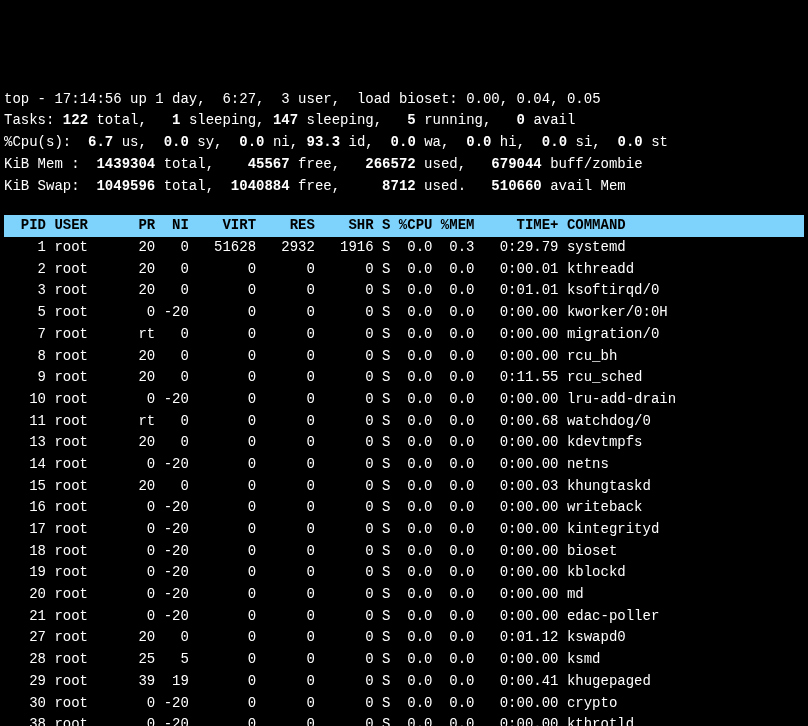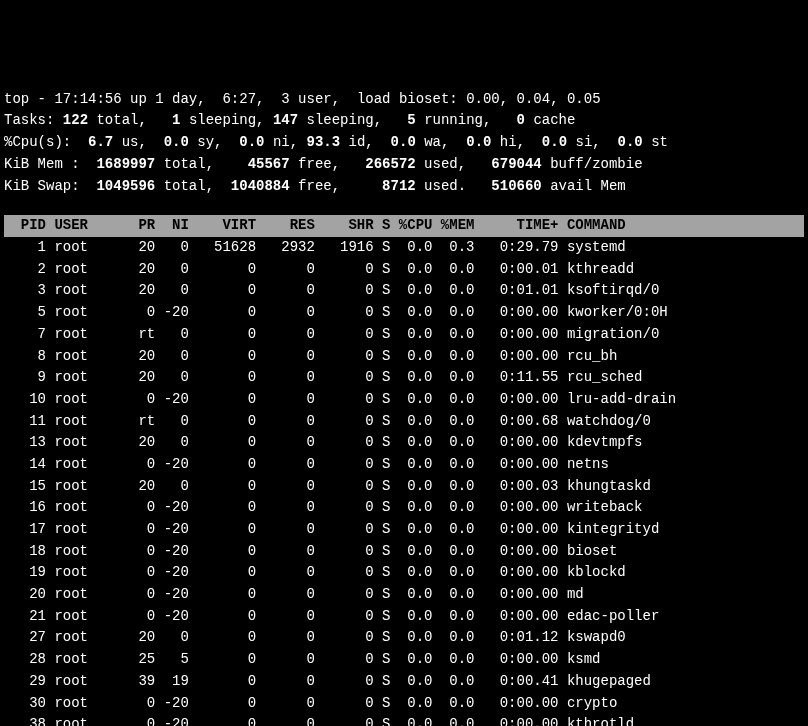--- a/index.html
+++ b/index.html
@@ -9,34 +9,34 @@
       font-family: "Courier New", monospace;
       font-size: 14px;
       line-height: 1.55;
       width: 808px;
       height: 726px;
       padding: 2px 4px;
       white-space: pre;
     }
     .bold { font-weight: bold; text-align: center; }
     .hdr-row {
-      background: #a3a3a3;
+      background: #7dd3fc;
       color: #000;
       font-weight: bold;
       display: inline-block;
       width: 100%;
     }
     .summary { margin-bottom: 1.3em; }
     .proc-line { display: block; }
   </style>
 </head>
 <body>
 
 
 
 <div class="summary"><span><span>top - </span><span>17:14:56</span><span> up 1 day,  6:27,</span><span>  3 user,</span><span>  load bioset: </span><span>0.00, 0.04, 0.05</span></span>
-<span><span>Tasks:</span><span class="bold"> 122 </span><span>total,</span><span class="bold">   1 </span><span>sleeping,</span><span class="bold"> 147 </span><span>sleeping,</span><span class="bold">   5 </span><span>running,</span><span class="bold">   0 </span><span>cache</span></span>
+<span><span>Tasks:</span><span class="bold"> 122 </span><span>total,</span><span class="bold">   1 </span><span>sleeping,</span><span class="bold"> 147 </span><span>sleeping,</span><span class="bold">   5 </span><span>running,</span><span class="bold">   0 </span><span>avail</span></span>
 <span><span>%Cpu(s):</span><span class="bold">  6.7 </span><span>us,</span><span class="bold">  0.0 </span><span>sy,</span><span class="bold">  0.0 </span><span>ni,</span><span class="bold"> 93.3 </span><span>id,</span><span class="bold">  0.0 </span><span>wa,</span><span class="bold">  0.0 </span><span>hi,</span><span class="bold">  0.0 </span><span>si,</span><span class="bold">  0.0 </span><span>st</span></span>
-<span><span>KiB Mem :</span><span class="bold">  1689997 </span><span>total,</span><span class="bold">    45567 </span><span>free,</span><span class="bold">   266572 </span><span>used,</span><span class="bold">   679044 </span><span>buff/zombie</span></span>
+<span><span>KiB Mem :</span><span class="bold">  1439304 </span><span>total,</span><span class="bold">    45567 </span><span>free,</span><span class="bold">   266572 </span><span>used,</span><span class="bold">   679044 </span><span>buff/zombie</span></span>
 <span><span>KiB Swap:</span><span class="bold">  1049596 </span><span>total,</span><span class="bold">  1040884 </span><span>free,</span><span class="bold">     8712 </span><span>used.</span><span class="bold">   510660 </span><span>avail Mem </span></span></div><span class="hdr-row">  PID USER      PR  NI    VIRT    RES    SHR S %CPU %MEM     TIME+ COMMAND           </span><div id="proc-list"><span class="proc-line">    1 root      20   0   51628   2932   1916 S  0.0  0.3   0:29.79 systemd</span><span class="proc-line">    2 root      20   0       0      0      0 S  0.0  0.0   0:00.01 kthreadd</span><span class="proc-line">    3 root      20   0       0      0      0 S  0.0  0.0   0:01.01 ksoftirqd/0</span><span class="proc-line">    5 root       0 -20       0      0      0 S  0.0  0.0   0:00.00 kworker/0:0H</span><span class="proc-line">    7 root      rt   0       0      0      0 S  0.0  0.0   0:00.00 migration/0</span><span class="proc-line">    8 root      20   0       0      0      0 S  0.0  0.0   0:00.00 rcu_bh</span><span class="proc-line">    9 root      20   0       0      0      0 S  0.0  0.0   0:11.55 rcu_sched</span><span class="proc-line">   10 root       0 -20       0      0      0 S  0.0  0.0   0:00.00 lru-add-drain</span><span class="proc-line">   11 root      rt   0       0      0      0 S  0.0  0.0   0:00.68 watchdog/0</span><span class="proc-line">   13 root      20   0       0      0      0 S  0.0  0.0   0:00.00 kdevtmpfs</span><span class="proc-line">   14 root       0 -20       0      0      0 S  0.0  0.0   0:00.00 netns</span><span class="proc-line">   15 root      20   0       0      0      0 S  0.0  0.0   0:00.03 khungtaskd</span><span class="proc-line">   16 root       0 -20       0      0      0 S  0.0  0.0   0:00.00 writeback</span><span class="proc-line">   17 root       0 -20       0      0      0 S  0.0  0.0   0:00.00 kintegrityd</span><span class="proc-line">   18 root       0 -20       0      0      0 S  0.0  0.0   0:00.00 bioset</span><span class="proc-line">   19 root       0 -20       0      0      0 S  0.0  0.0   0:00.00 kblockd</span><span class="proc-line">   20 root       0 -20       0      0      0 S  0.0  0.0   0:00.00 md</span><span class="proc-line">   21 root       0 -20       0      0      0 S  0.0  0.0   0:00.00 edac-poller</span><span class="proc-line">   27 root      20   0       0      0      0 S  0.0  0.0   0:01.12 kswapd0</span><span class="proc-line">   28 root      25   5       0      0      0 S  0.0  0.0   0:00.00 ksmd</span><span class="proc-line">   29 root      39  19       0      0      0 S  0.0  0.0   0:00.41 khugepaged</span><span class="proc-line">   30 root       0 -20       0      0      0 S  0.0  0.0   0:00.00 crypto</span><span class="proc-line">   38 root       0 -20       0      0      0 S  0.0  0.0   0:00.00 kthrotld</span></div>
 
 
 
 
 </body></html>

